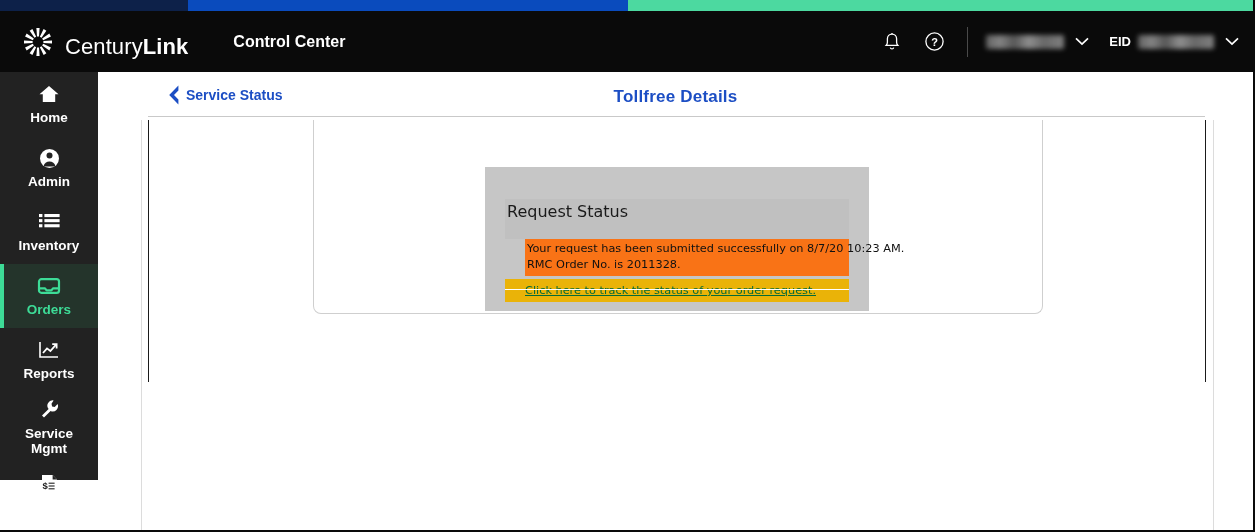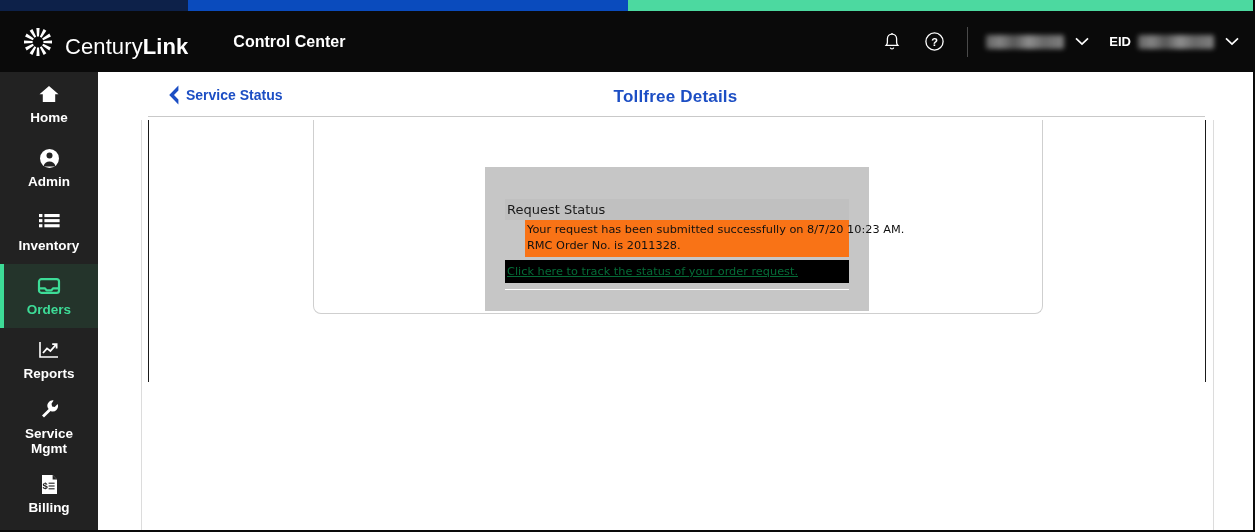--- a/index.html
+++ b/index.html
@@ -60,21 +60,21 @@
     opacity: .92;
   }
   .blur-user { width: 78px; }
   .blur-eid  { width: 76px; }
   .eid-label { color: #ffffff; font-size: 13px; font-weight: 700; margin-right: 7px; }
   .caret { margin-left: 11px; display: inline-flex; }
 
   
   .sidebar {
     position: absolute; top: 72px; left: 0;
-    width: 98px; height: 460px;
+    width: 98px; height: 408px;
     background: #222222;
   }
   .nav-item {
     position: relative;
     height: 64px;
     display: flex; flex-direction: column;
     align-items: center; justify-content: center;
     color: #ffffff;
     font-size: 13.5px;
     font-weight: 700;
@@ -151,36 +151,36 @@
     position: absolute;
     left: 387px; top: 95px;
     width: 384px; height: 144px;
     background: #c6c6c6;
   }
   .status-inner { position: absolute; left: 20px; top: 32px; width: 344px; }
   .status-head {
     background: #c0c0c0;
     color: #1a1a1a;
     font-family: "DejaVu Sans", sans-serif;
-    font-size: 13px;
-    padding: 3px 2px 3px 2px;
+    font-size: 16px;
+    padding: 3px 2px 18px 2px;
   }
   .status-body {
     background: #f97316;
     padding: 2px 2px 3px 2px;
     margin-left: 20px;
   }
   .status-line {
     color: #111111;
     font-family: "DejaVu Sans", sans-serif;
     font-size: 11.3px;
     line-height: 16px;
     white-space: nowrap;
   }
-  .status-link-row { background: #000000; padding: 1px 2px 3px 2px; margin-top: 3px; }
+  .status-link-row { background: #eab308; padding: 1px 2px 3px 20px; margin-top: 3px; }
   .status-link {
     color: #056b37;
     font-family: "DejaVu Sans", sans-serif;
     font-size: 11.3px;
     line-height: 16px;
     text-decoration: underline;
     cursor: pointer;
     white-space: nowrap;
   }
   .card-rule {

